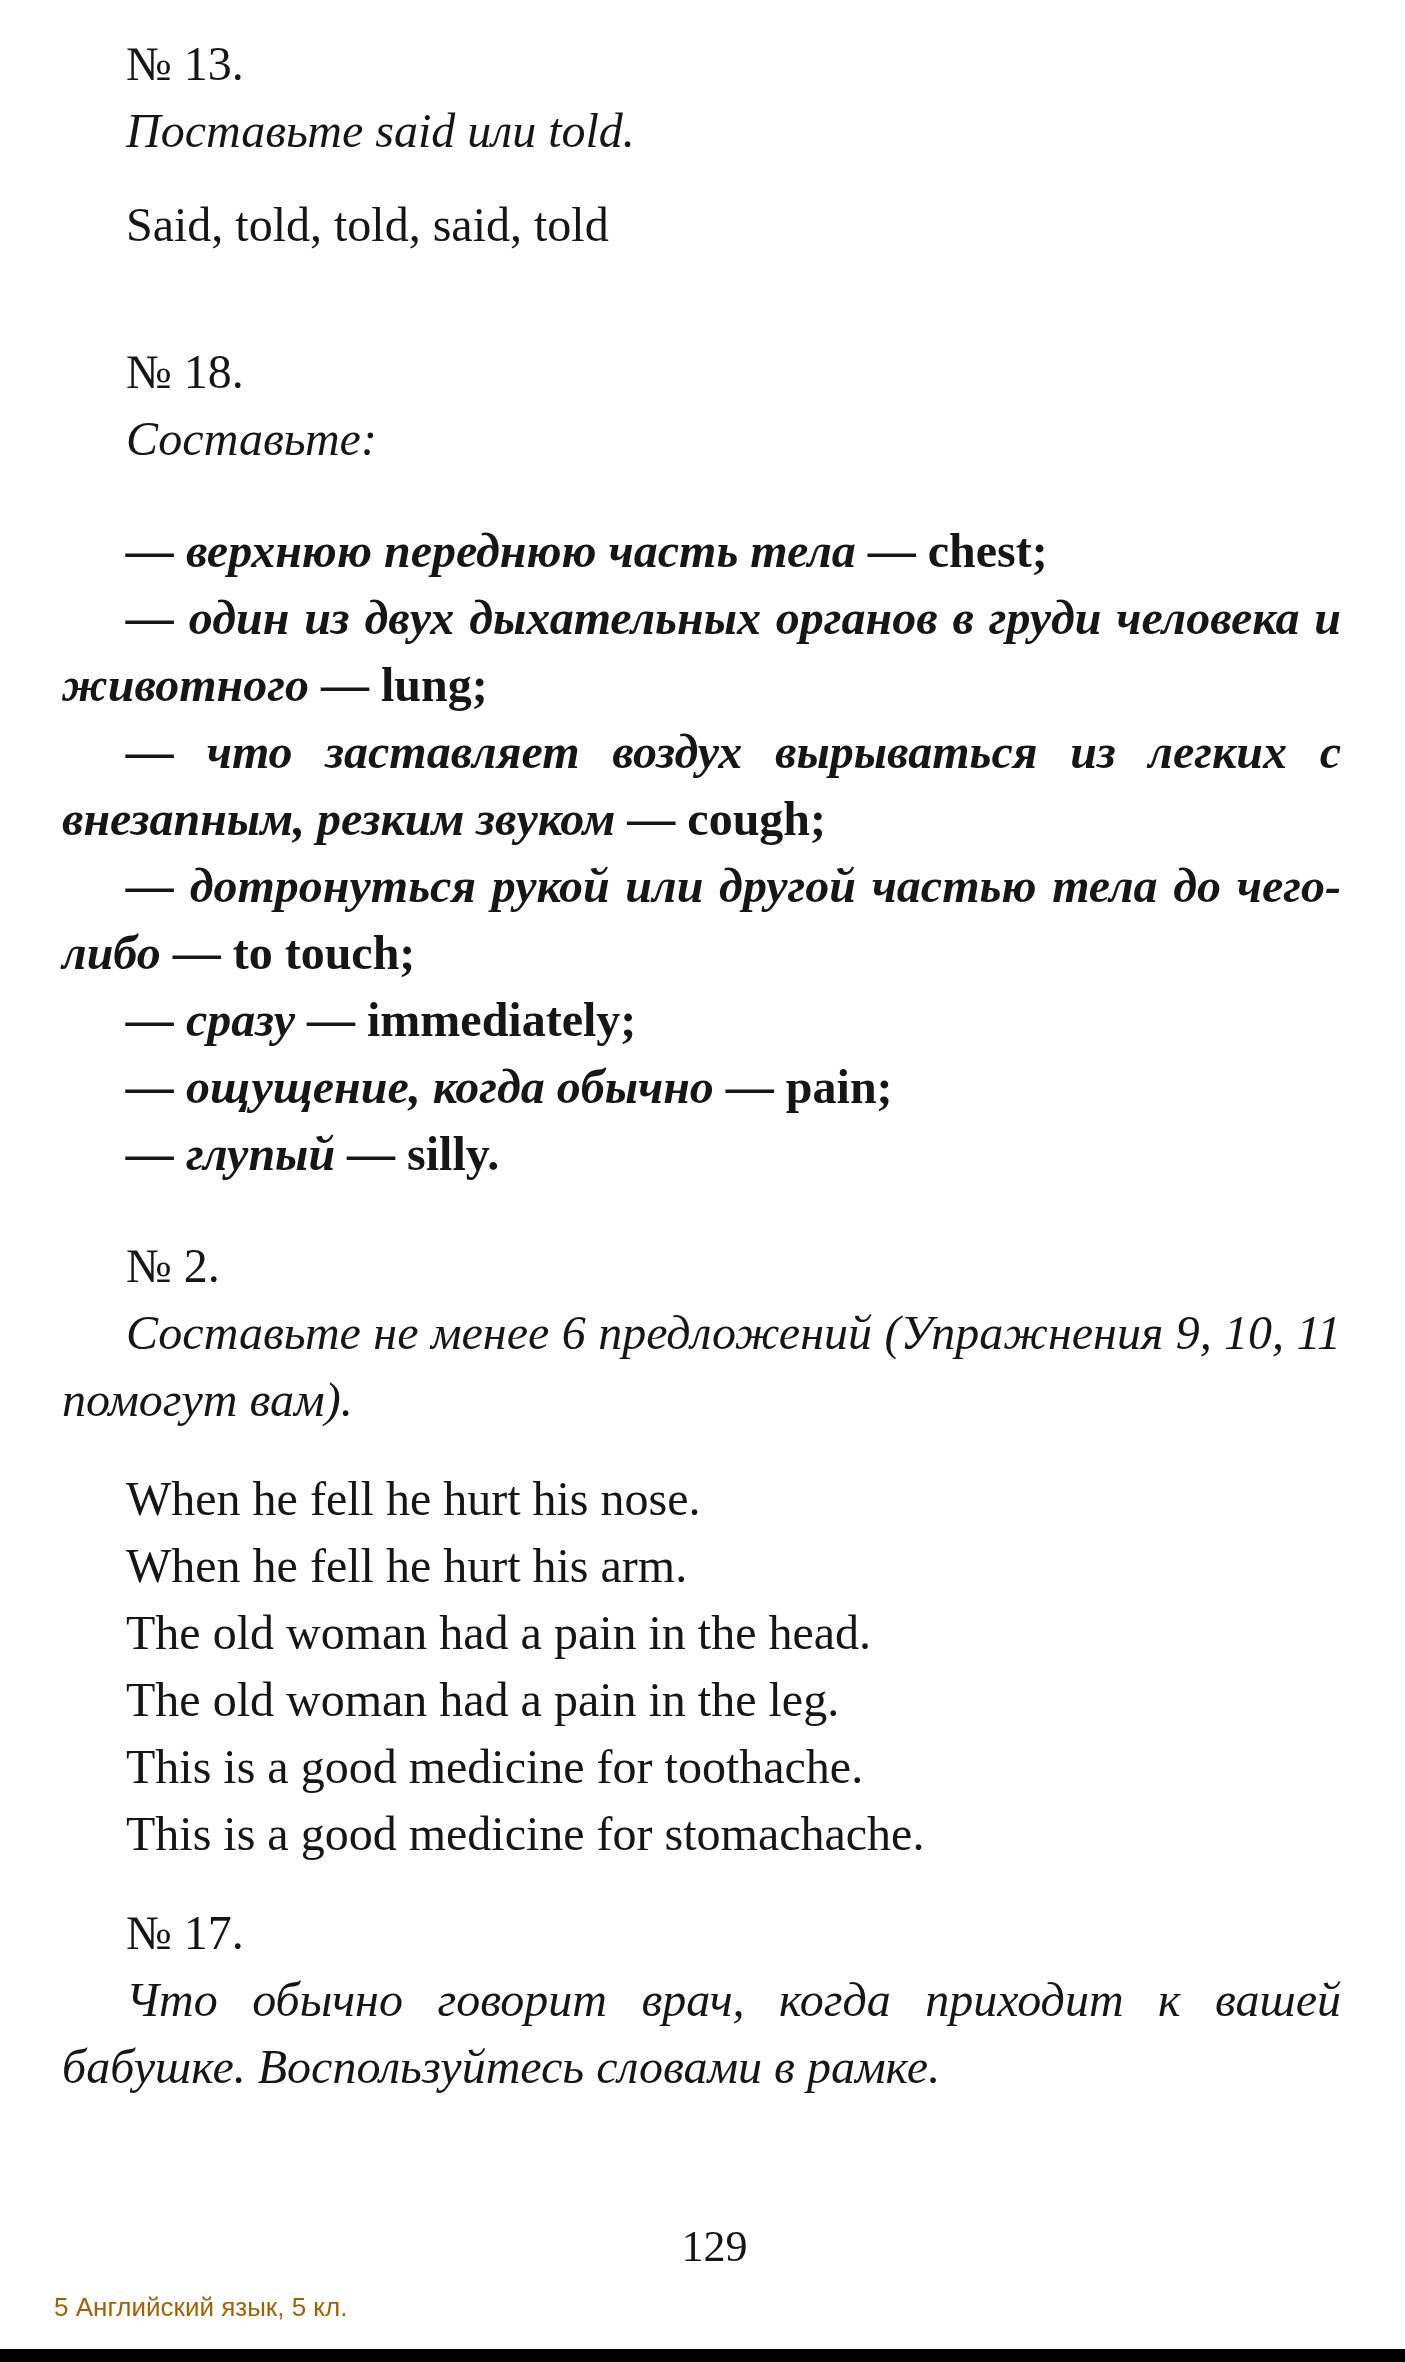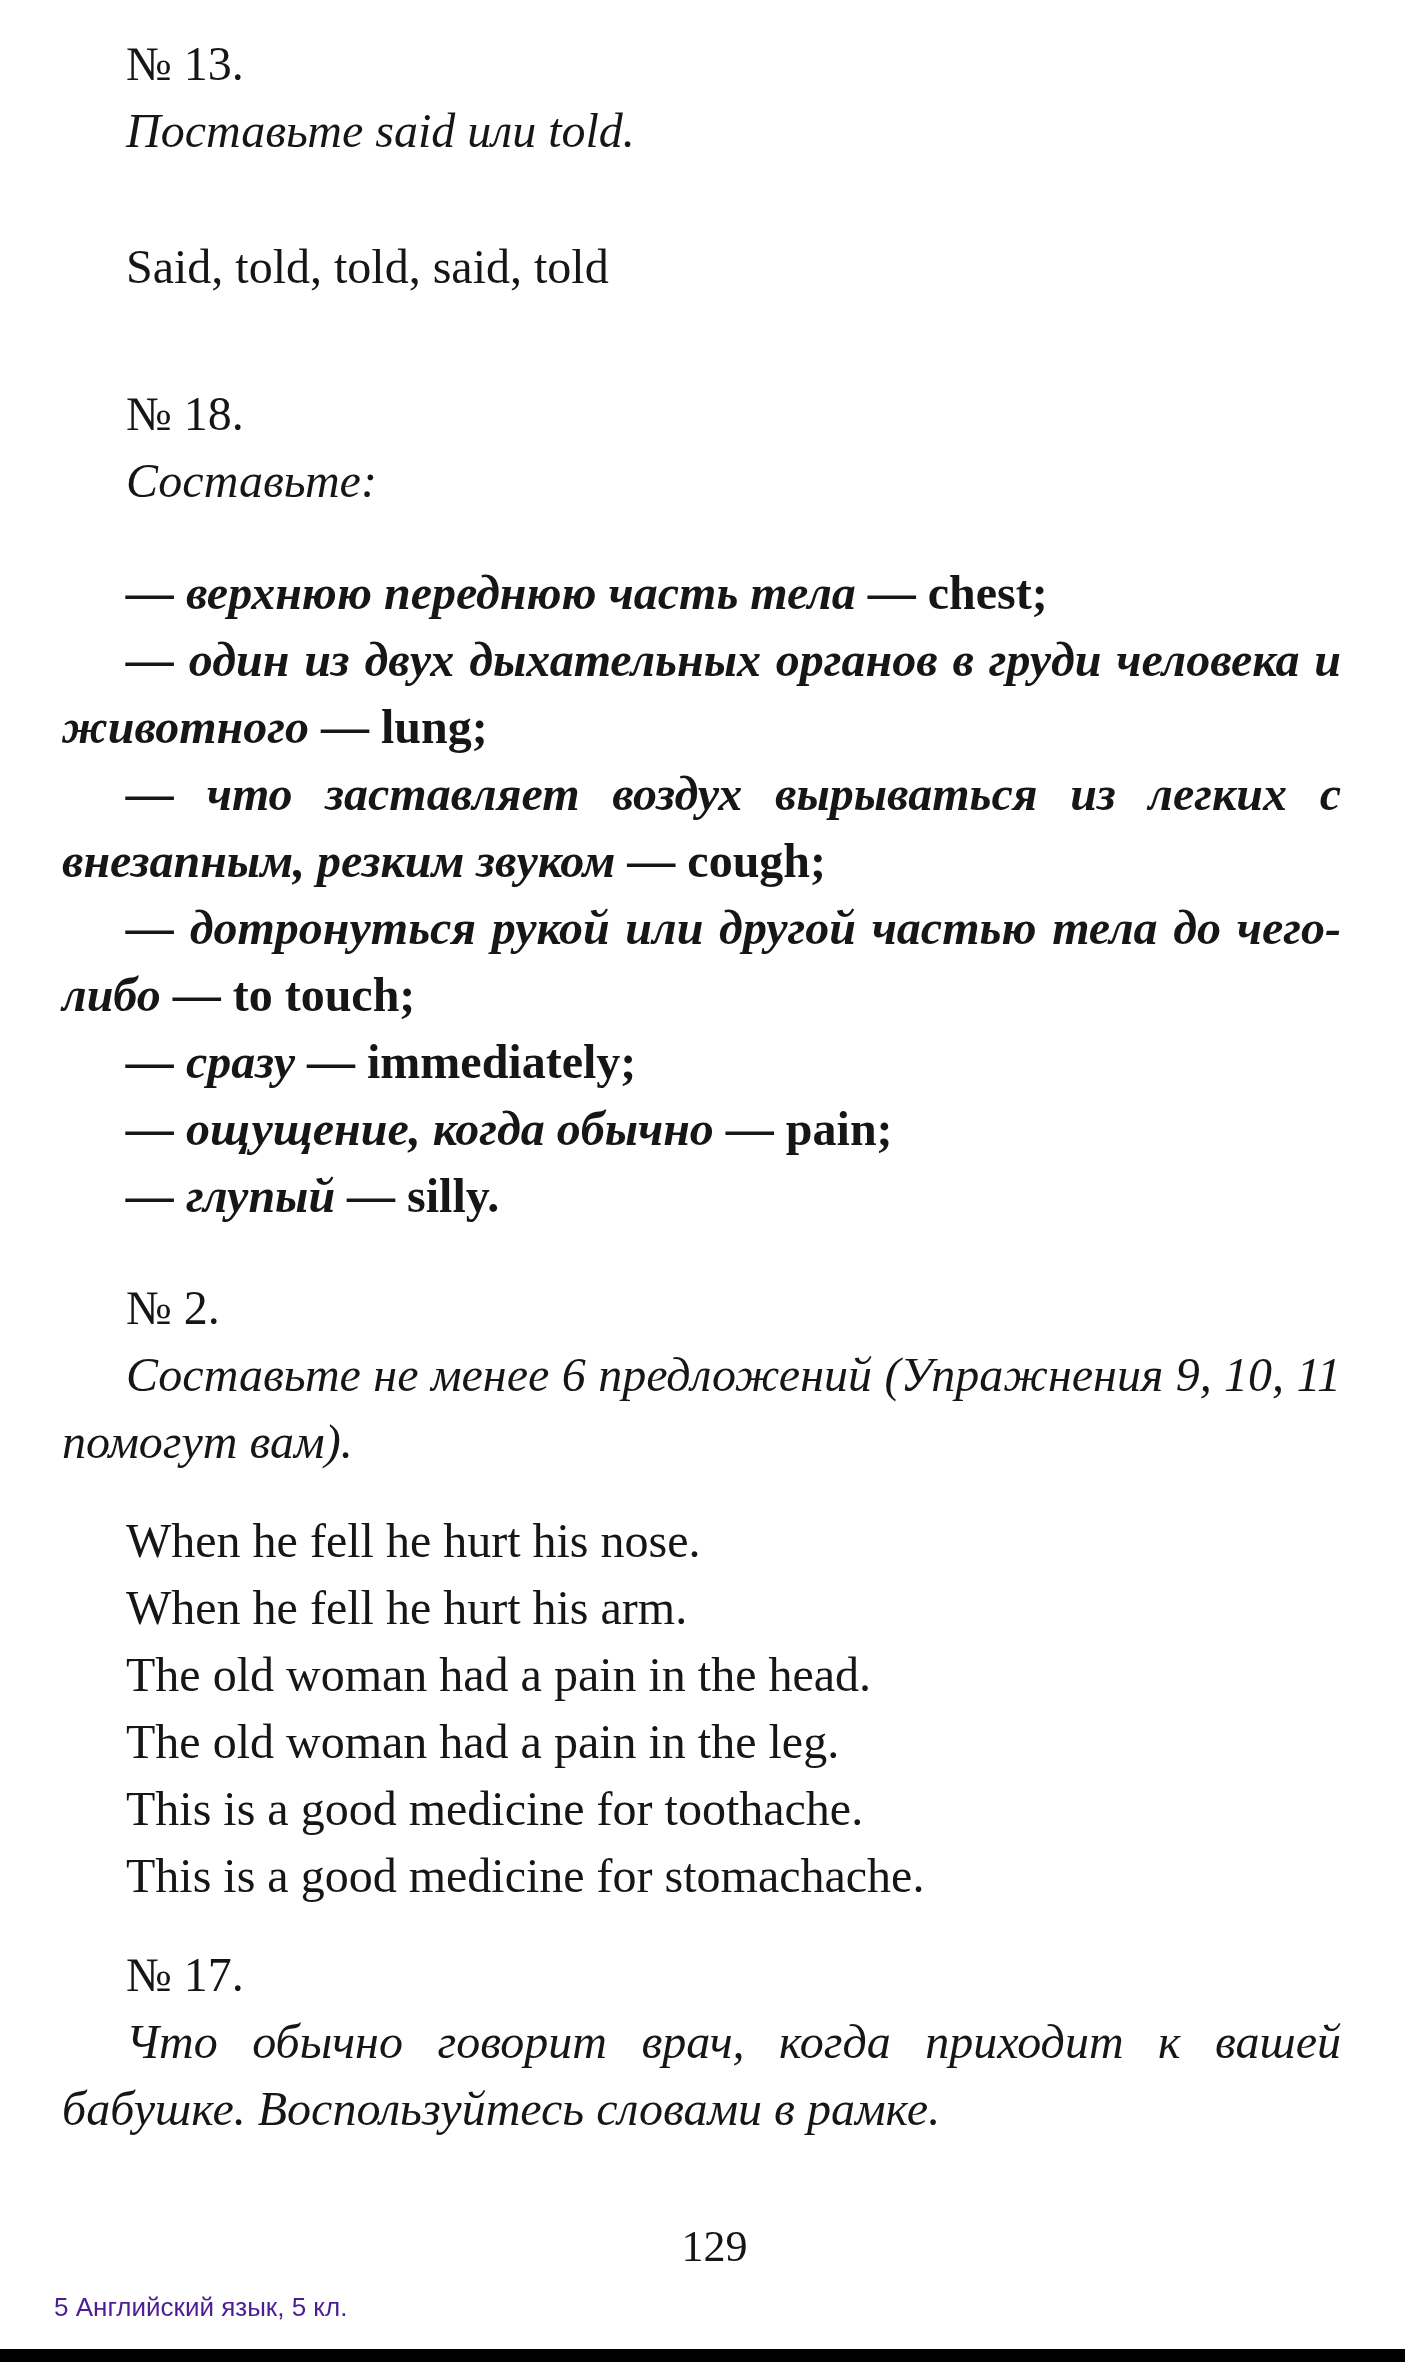--- a/index.html
+++ b/index.html
@@ -14,21 +14,21 @@
     position: relative;
     overflow: hidden;
   }
   .content {
     padding: 30px 64px 0 62px;
   }
   p { margin: 0; }
   .indent { text-indent: 64px; }
   .it { font-style: italic; }
   .justify { text-align: justify; }
-  .answer { margin-top: 69px; }
+  .answer { margin-top: 27px; }
   .sec-gap-lg { margin-top: 80px; }
   .sec-gap-md { margin-top: 45px; }
   .list { margin-top: 45px; font-weight: bold; }
   .sentences { margin-top: 32px; }
   .item { text-align: justify; text-indent: 64px; }
   .item .ru { font-style: italic; }
   .item .en { font-style: normal; }
   .page-number {
     position: absolute;
     top: 2222px;
@@ -38,21 +38,21 @@
     font-size: 44px;
     line-height: 50px;
   }
   .print-signature {
     position: absolute;
     top: 2292px;
     left: 54px;
     font-family: "Liberation Sans", sans-serif;
     font-size: 26px;
     line-height: 30px;
-    color: #4c1d95;
+    color: #a16207;
   }
   .scan-edge-bar {
     position: absolute;
     left: 0;
     right: 0;
     bottom: 0;
     height: 13px;
     background: #000000;
   }
 </style>

